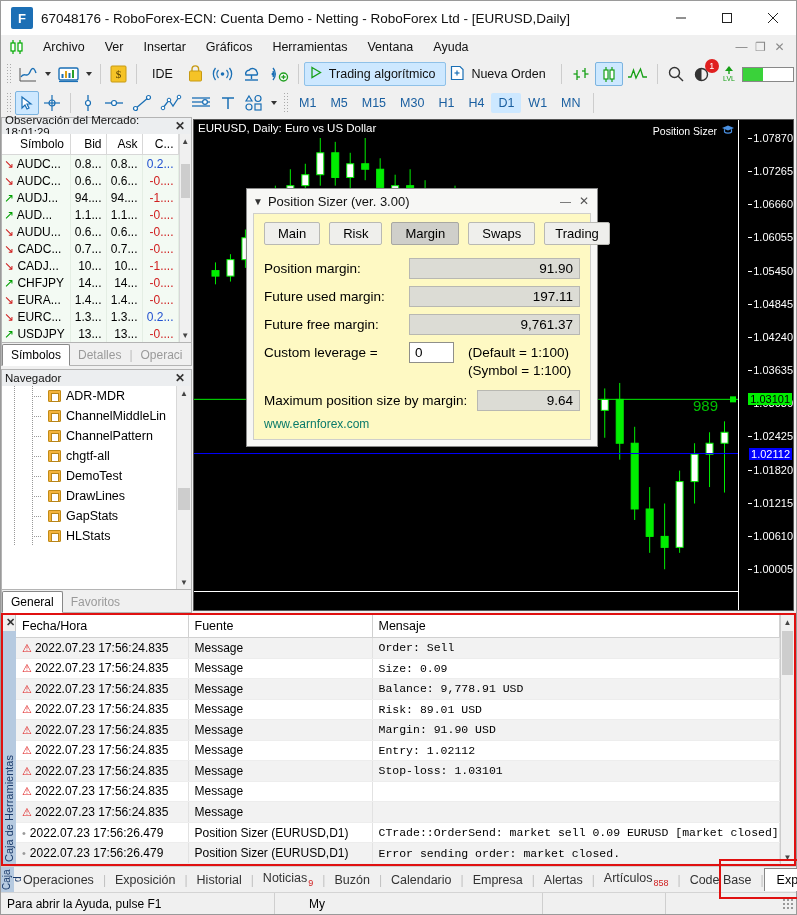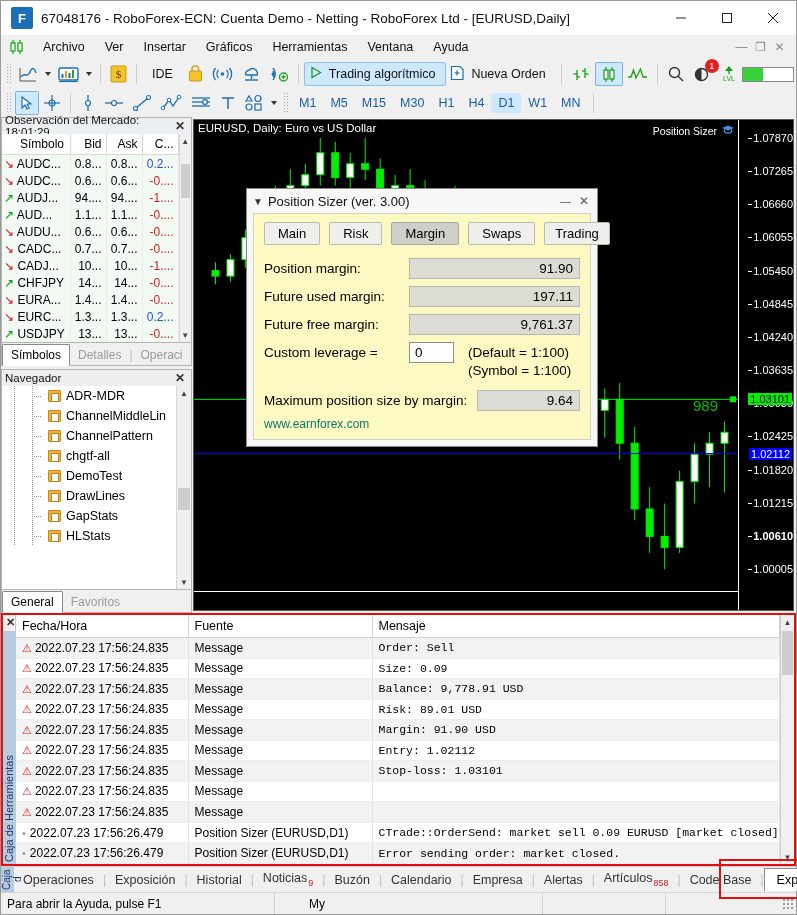--- a/index.html
+++ b/index.html
@@ -681,21 +681,21 @@
             <div class="price-tick" style="top: 84.3077px;">1.06660</div>
             <div class="price-tick" style="top: 117.462px;">1.06055</div>
             <div class="price-tick" style="top: 150.615px;">1.05450</div>
             <div class="price-tick" style="top: 183.769px;">1.04845</div>
             <div class="price-tick" style="top: 216.923px;">1.04240</div>
             <div class="price-tick" style="top: 250.077px;">1.03635</div>
             <div class="price-tick" style="top: 283.231px;">1.03030</div>
             <div class="price-tick" style="top: 316.385px;">1.02425</div>
             <div class="price-tick" style="top: 349.538px;">1.01820</div>
             <div class="price-tick" style="top: 382.692px;">1.01215</div>
-            <div class="price-tick" style="top: 415.846px; font-weight: bold;">1.00610</div>
+            <div class="price-tick" style="top: 415.846px;">1.00610</div>
             <div class="price-tick" style="top: 449px;">1.00005</div>
           </div>
         <div class="time-axis" id="time-axis">
             <div class="time-tick" style="left: 2px;">6 May 2022</div>
             <div class="time-tick" style="left: 76.8571px;">18 May 2022</div>
             <div class="time-tick" style="left: 151.714px;">30 May 2022</div>
             <div class="time-tick" style="left: 226.571px;">9 Jun 2022</div>
             <div class="time-tick" style="left: 301.429px;">21 Jun 2022</div>
             <div class="time-tick" style="left: 376.286px;">1 Jul 2022</div>
             <div class="time-tick" style="left: 451.143px;">13 Jul 2022</div>

